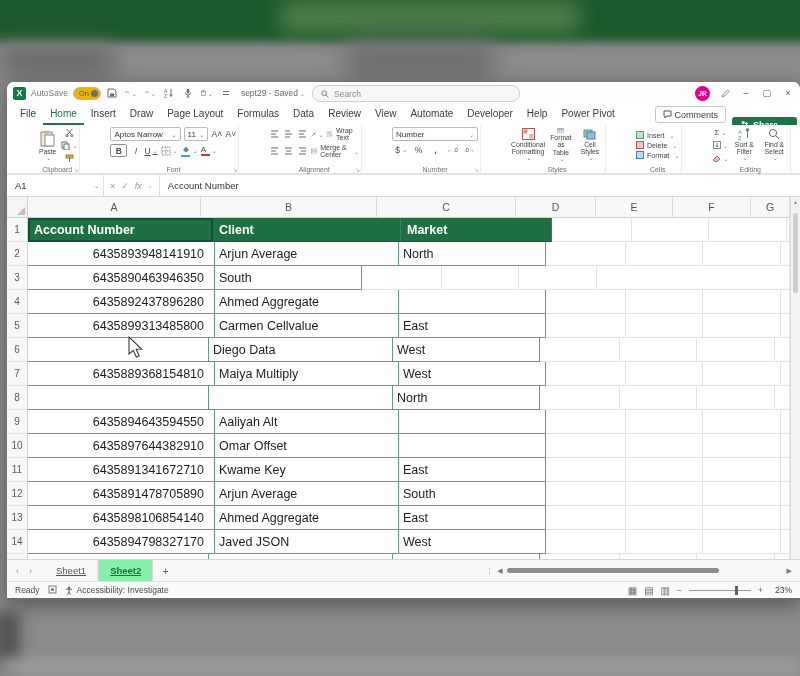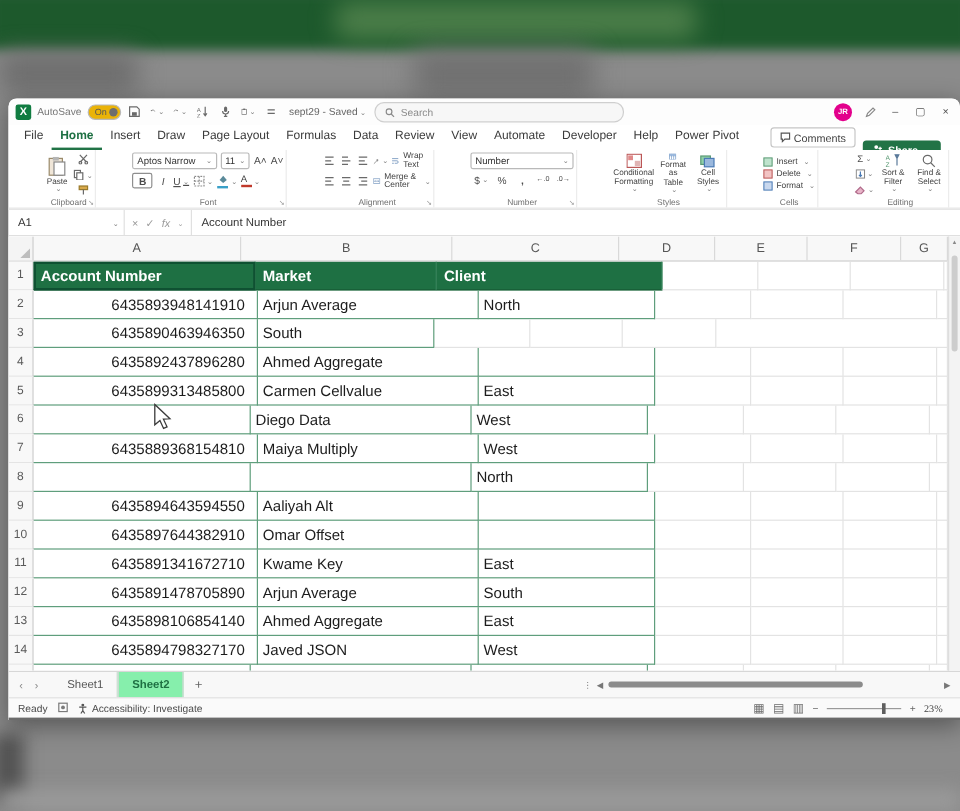--- a/index.html
+++ b/index.html
@@ -26,23 +26,23 @@
   .qat{display:flex;align-items:center;gap:7px;color:#6a6a6a;}
   .qicon{width:12px;height:12px;display:flex;align-items:center;justify-content:center;}
   .doc{font-size:8.5px;color:#666;margin-left:4px;white-space:nowrap;}
   .search{position:absolute;left:305px;top:3px;width:190px;height:15px;border:1px solid #cfcfcf;border-radius:8px;
     background:#f7f7f7;display:flex;align-items:center;gap:5px;padding:0 8px;color:#8a8a8a;font-size:8.5px;}
   .tbar-r{margin-left:auto;display:flex;align-items:center;gap:9px;color:#666;}
   .avatar{width:15px;height:15px;border-radius:50%;background:#e3008c;color:#fff;font-size:6.5px;font-weight:bold;
     display:flex;align-items:center;justify-content:center;}
   .wbtn{font-size:9px;color:#555;width:12px;text-align:center;}
   
-  .mbar{height:21px;display:flex;align-items:center;padding:0 16px 0 6px;flex:0 0 auto;background:#fff;}
+  .mbar{height:21px;display:flex;align-items:center;padding:0 3px 0 6px;flex:0 0 auto;background:#fff;}
   .mtab{font-size:10px;color:#3b3b3b;padding:3px 7px 4px;white-space:nowrap;border-bottom:2px solid transparent;}
-  .mtab.active{color:#1e7043;font-weight:bold;border-bottom:2px solid #217346;}
+  .mtab.active{color:#1e7043;font-weight:normal;border-bottom:2px solid #217346;}
   .mbar-r{margin-left:auto;display:flex;align-items:center;gap:6px;}
   .comments{display:flex;align-items:center;gap:2px;border:1px solid #c6c6c6;border-radius:3px;height:15px;
     padding:0 7px;font-size:9px;color:#444;background:#fff;}
   .share{display:flex;align-items:center;gap:4px;border-radius:3px;height:16px;padding:0 8px;font-size:9px;
     color:#fff;background:#217346;font-weight:bold;margin-top:20px;}
   
   .ribbon{height:48px;display:flex;flex:0 0 auto;border-bottom:1px solid #e0e0e0;background:#fff;}
   .rg{position:relative;border-right:1px solid #ececec;display:flex;flex-direction:column;padding:2px 2px 10px;margin-left:28px;}
   .rg-label{position:absolute;bottom:0;left:0;right:0;text-align:center;font-size:7px;color:#6f6f6f;}
   .launcher{position:absolute;bottom:0px;right:1px;font-size:6px;color:#9a9a9a;}
@@ -89,34 +89,34 @@
   .num{justify-content:flex-end;padding-right:10px;}
   .hdr{background:#1e7043;color:#fff;font-weight:bold;font-size:12.5px;border-right:1px solid #35835a;border-bottom:1px solid #185c36;padding:0 6px;}
   .sel{outline:2px solid #0f5132;outline-offset:-2px;}
   .vscroll{width:9px;flex:0 0 auto;background:#f3f3f3;border-left:1px solid #dedede;position:relative;
     display:flex;flex-direction:column;align-items:center;font-size:5px;color:#888;padding-top:2px;}
   .vthumb{position:absolute;top:16px;left:1.5px;width:5px;height:80px;background:#cdcdcd;border-radius:3px;}
   .cursor{position:absolute;left:121px;top:118px;z-index:5;}
   
   .shbar{height:21px;flex:0 0 auto;background:#f8f8f8;border-top:1px solid #d7d7d7;display:flex;align-items:center;padding:0 4px;}
   .shnav{font-size:9px;color:#888;padding:0 5px;}
-  .stab{font-size:9.5px;color:#555;padding:0 11px;height:100%;display:flex;align-items:center;border-right:1px solid #e2e2e2;}
+  .stab{font-size:9.5px;color:#555;padding:0 11px;height:100%;display:flex;align-items:center;border-right:1px solid #e2e2e2;text-decoration:underline;}
   .stab.active{background:#86efac;color:#1e7043;font-weight:bold;border-bottom:2px solid #217346;border-right:1px solid #d7d7d7;border-left:1px solid #d7d7d7;}
   .addsheet{font-size:11px;color:#666;padding:0 9px;}
   .hscroll{margin-left:auto;display:flex;align-items:center;gap:4px;padding-right:4px;color:#777;font-size:7px;}
   .htrack{width:276px;height:9px;display:flex;align-items:center;}
   .hthumb{width:212px;height:5px;background:#8c8c8c;border-radius:3px;}
   
   .sbar{height:16px;flex:0 0 auto;background:#fafafa;border-top:1px solid #e0e0e0;display:flex;align-items:center;
     padding:0 8px;font-size:8.5px;color:#4a4a4a;gap:8px;border-bottom:2px solid #6b6b6b;}
   .sbar-r{margin-left:auto;display:flex;align-items:center;gap:7px;}
   .viewic{font-size:10px;color:#6d6d6d;}
   .zoomline{width:62px;height:1px;background:#9a9a9a;position:relative;}
   .zoomline::after{content:"";position:absolute;left:46px;top:-4px;width:3px;height:9px;background:#5f5f5f;}
-  .zpct{font-size:8.5px;color:#444;min-width:22px;text-align:left;font-family:Liberation Serif, serif;}
+  .zpct{font-size:8.5px;color:#444;min-width:22px;text-align:right;}
 </style>
 </head>
 <body>
 
 <div class="bg">
   <div class="bg-green"></div>
   <div class="bg-green-blob"></div>
   <div class="bg-blob-l"></div>
   <div class="bg-blob-c"></div>
   <div class="bg-blob-b"></div>
@@ -527,22 +527,22 @@
           <div class="colcell cF">F</div>
           <div class="colcell cG">G</div>
         </div>
       <div class="rows" id="rows">
         <svg class="cursor" width="17" height="23" viewBox="0 0 17 23">
           <path d="M1 1 L1 18 L5.3 14.4 L8.3 21 L11.2 19.7 L8.2 13.3 L13.6 13 Z" fill="#fff" stroke="#3c3c3c" stroke-width="1.1"></path>
         </svg>
       <div class="row">
             <div class="gut">1</div>
             <div class="c cA hdr sel">Account Number</div>
+            <div class="c cB hdr">Client</div>
             <div class="c cC hdr">Market</div>
-            <div class="c cB hdr">Client</div>
             <div class="c cD plain"></div>
             <div class="c cE plain"></div>
             <div class="c cF plain"></div>
             <div class="c cG plain"></div>
           </div>
           <div class="row">
             <div class="gut">2</div>
             <div class="c cA tbl num">6435893948141910</div>
             <div class="c cB tbl">Arjun Average</div>
             <div class="c cC tbl">North</div>

